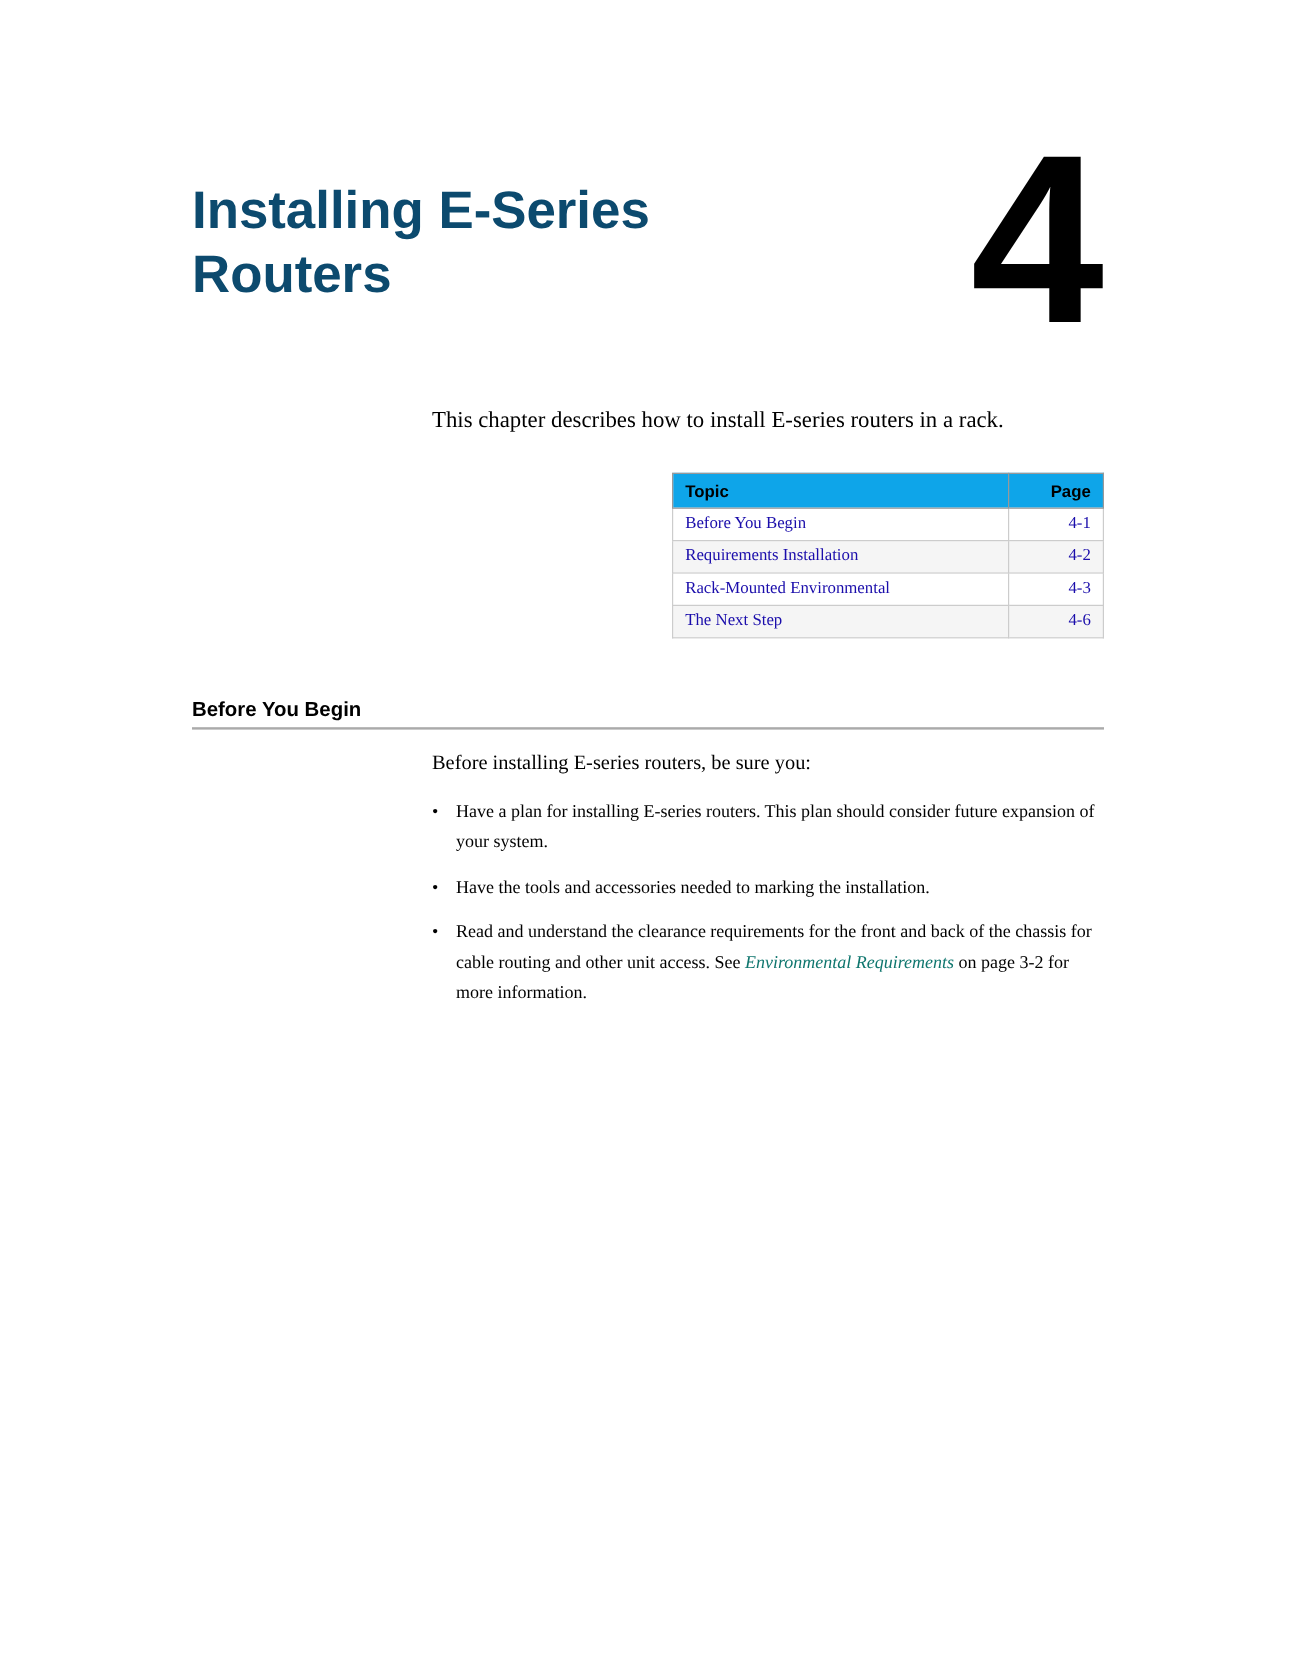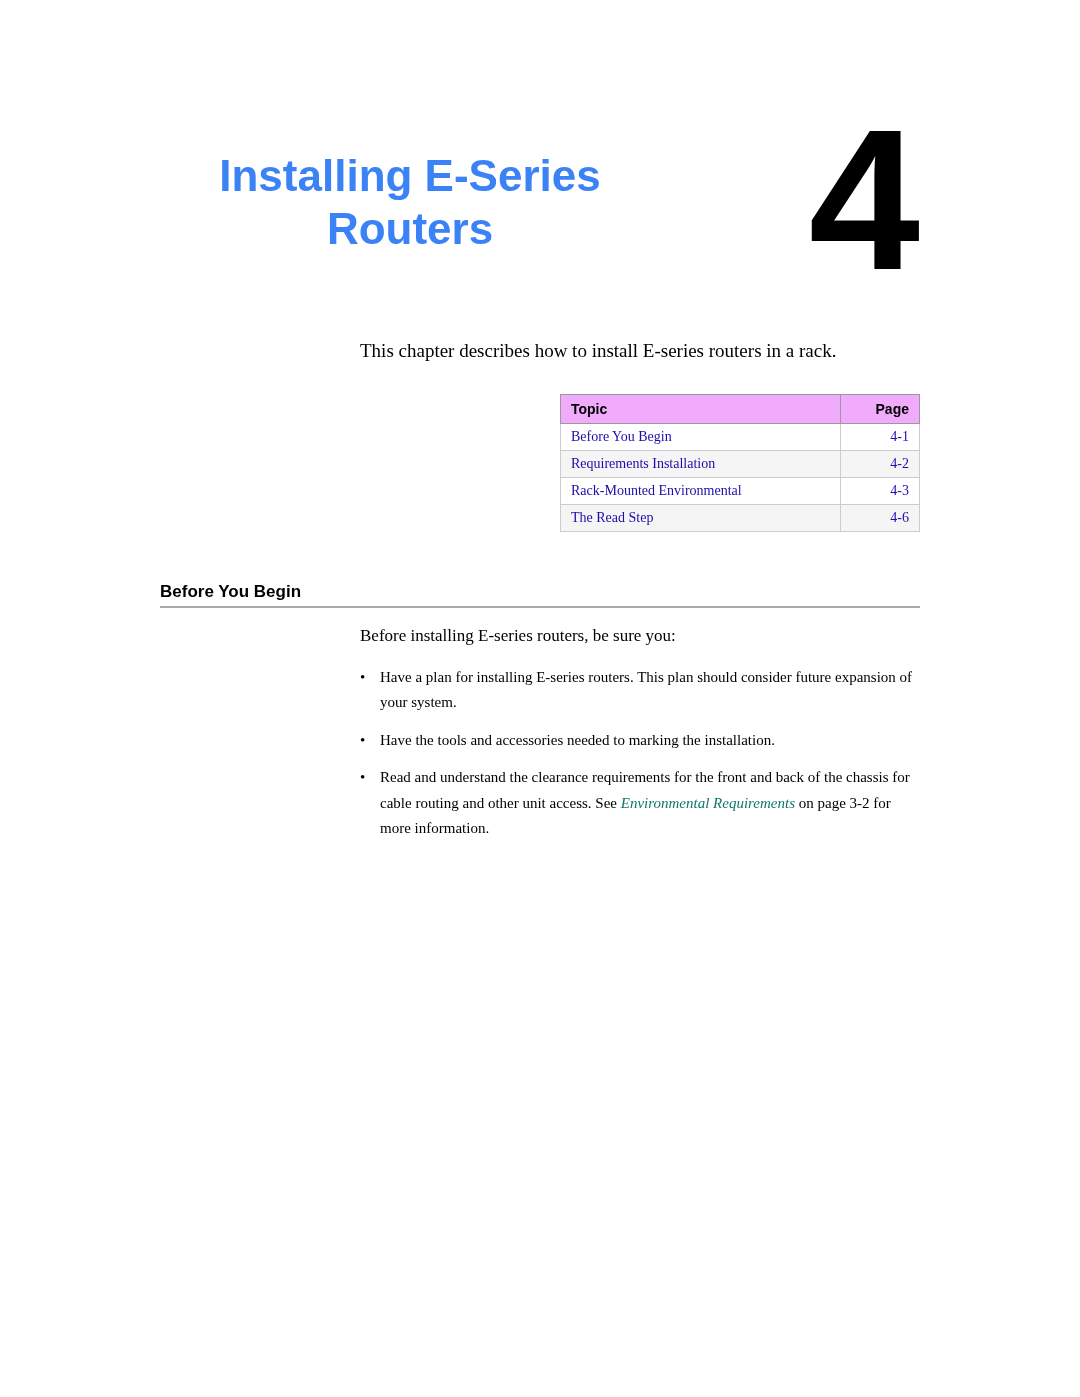--- a/index.html
+++ b/index.html
@@ -43,44 +43,43 @@
       font-weight: 900;
       font-family: Arial, Helvetica, sans-serif;
       color: #000000;
       line-height: 1;
     }
 
     .chapter-title {
       font-size: 44px;
       font-weight: 900;
       font-family: Arial, Helvetica, sans-serif;
-      color: #3b82f6;
+      color: #0c4a6e;
       line-height: 1.2;
       padding-top: 30px;
       max-width: 500px;
-      text-align: center;
     }
 
     
     .intro-text {
       margin-bottom: 28px;
       font-size: 19px;
       line-height: 1.6;
       padding-left: 200px;
     }
 
     .toc-table-inner {
       width: 100%;
       border-collapse: collapse;
       margin-left: 200px;
       width: calc(100% - 200px);
     }
 
     .toc-table-inner th {
-      background: #f0abfc;
+      background: #0ea5e9;
       padding: 6px 10px;
       text-align: left;
       font-size: 14px;
       font-family: Arial, Helvetica, sans-serif;
       font-weight: bold;
       border: 1px solid #999;
     }
 
     .toc-table-inner th.page-col {
       text-align: right;
@@ -195,21 +194,21 @@
             </tr>
             <tr>
               <td><a href="#" class="toc-link">Requirements Installation</a></td>
               <td class="page-num"><a href="#" class="toc-link">4-2</a></td>
             </tr>
             <tr>
               <td><a href="#" class="toc-link">Rack-Mounted Environmental</a></td>
               <td class="page-num"><a href="#" class="toc-link">4-3</a></td>
             </tr>
             <tr>
-              <td><a href="#" class="toc-link">The Read Step</a></td>
+              <td><a href="#" class="toc-link">The Next Step</a></td>
               <td class="page-num"><a href="#" class="toc-link">4-6</a></td>
             </tr>
           </tbody>
       </table>
     </div>
 
     <div class="section-block">
       <div class="section-heading">Before You Begin</div>
       <p class="body-text">Before installing E-series routers, be sure you:</p>
       <ul class="bullet-list">

